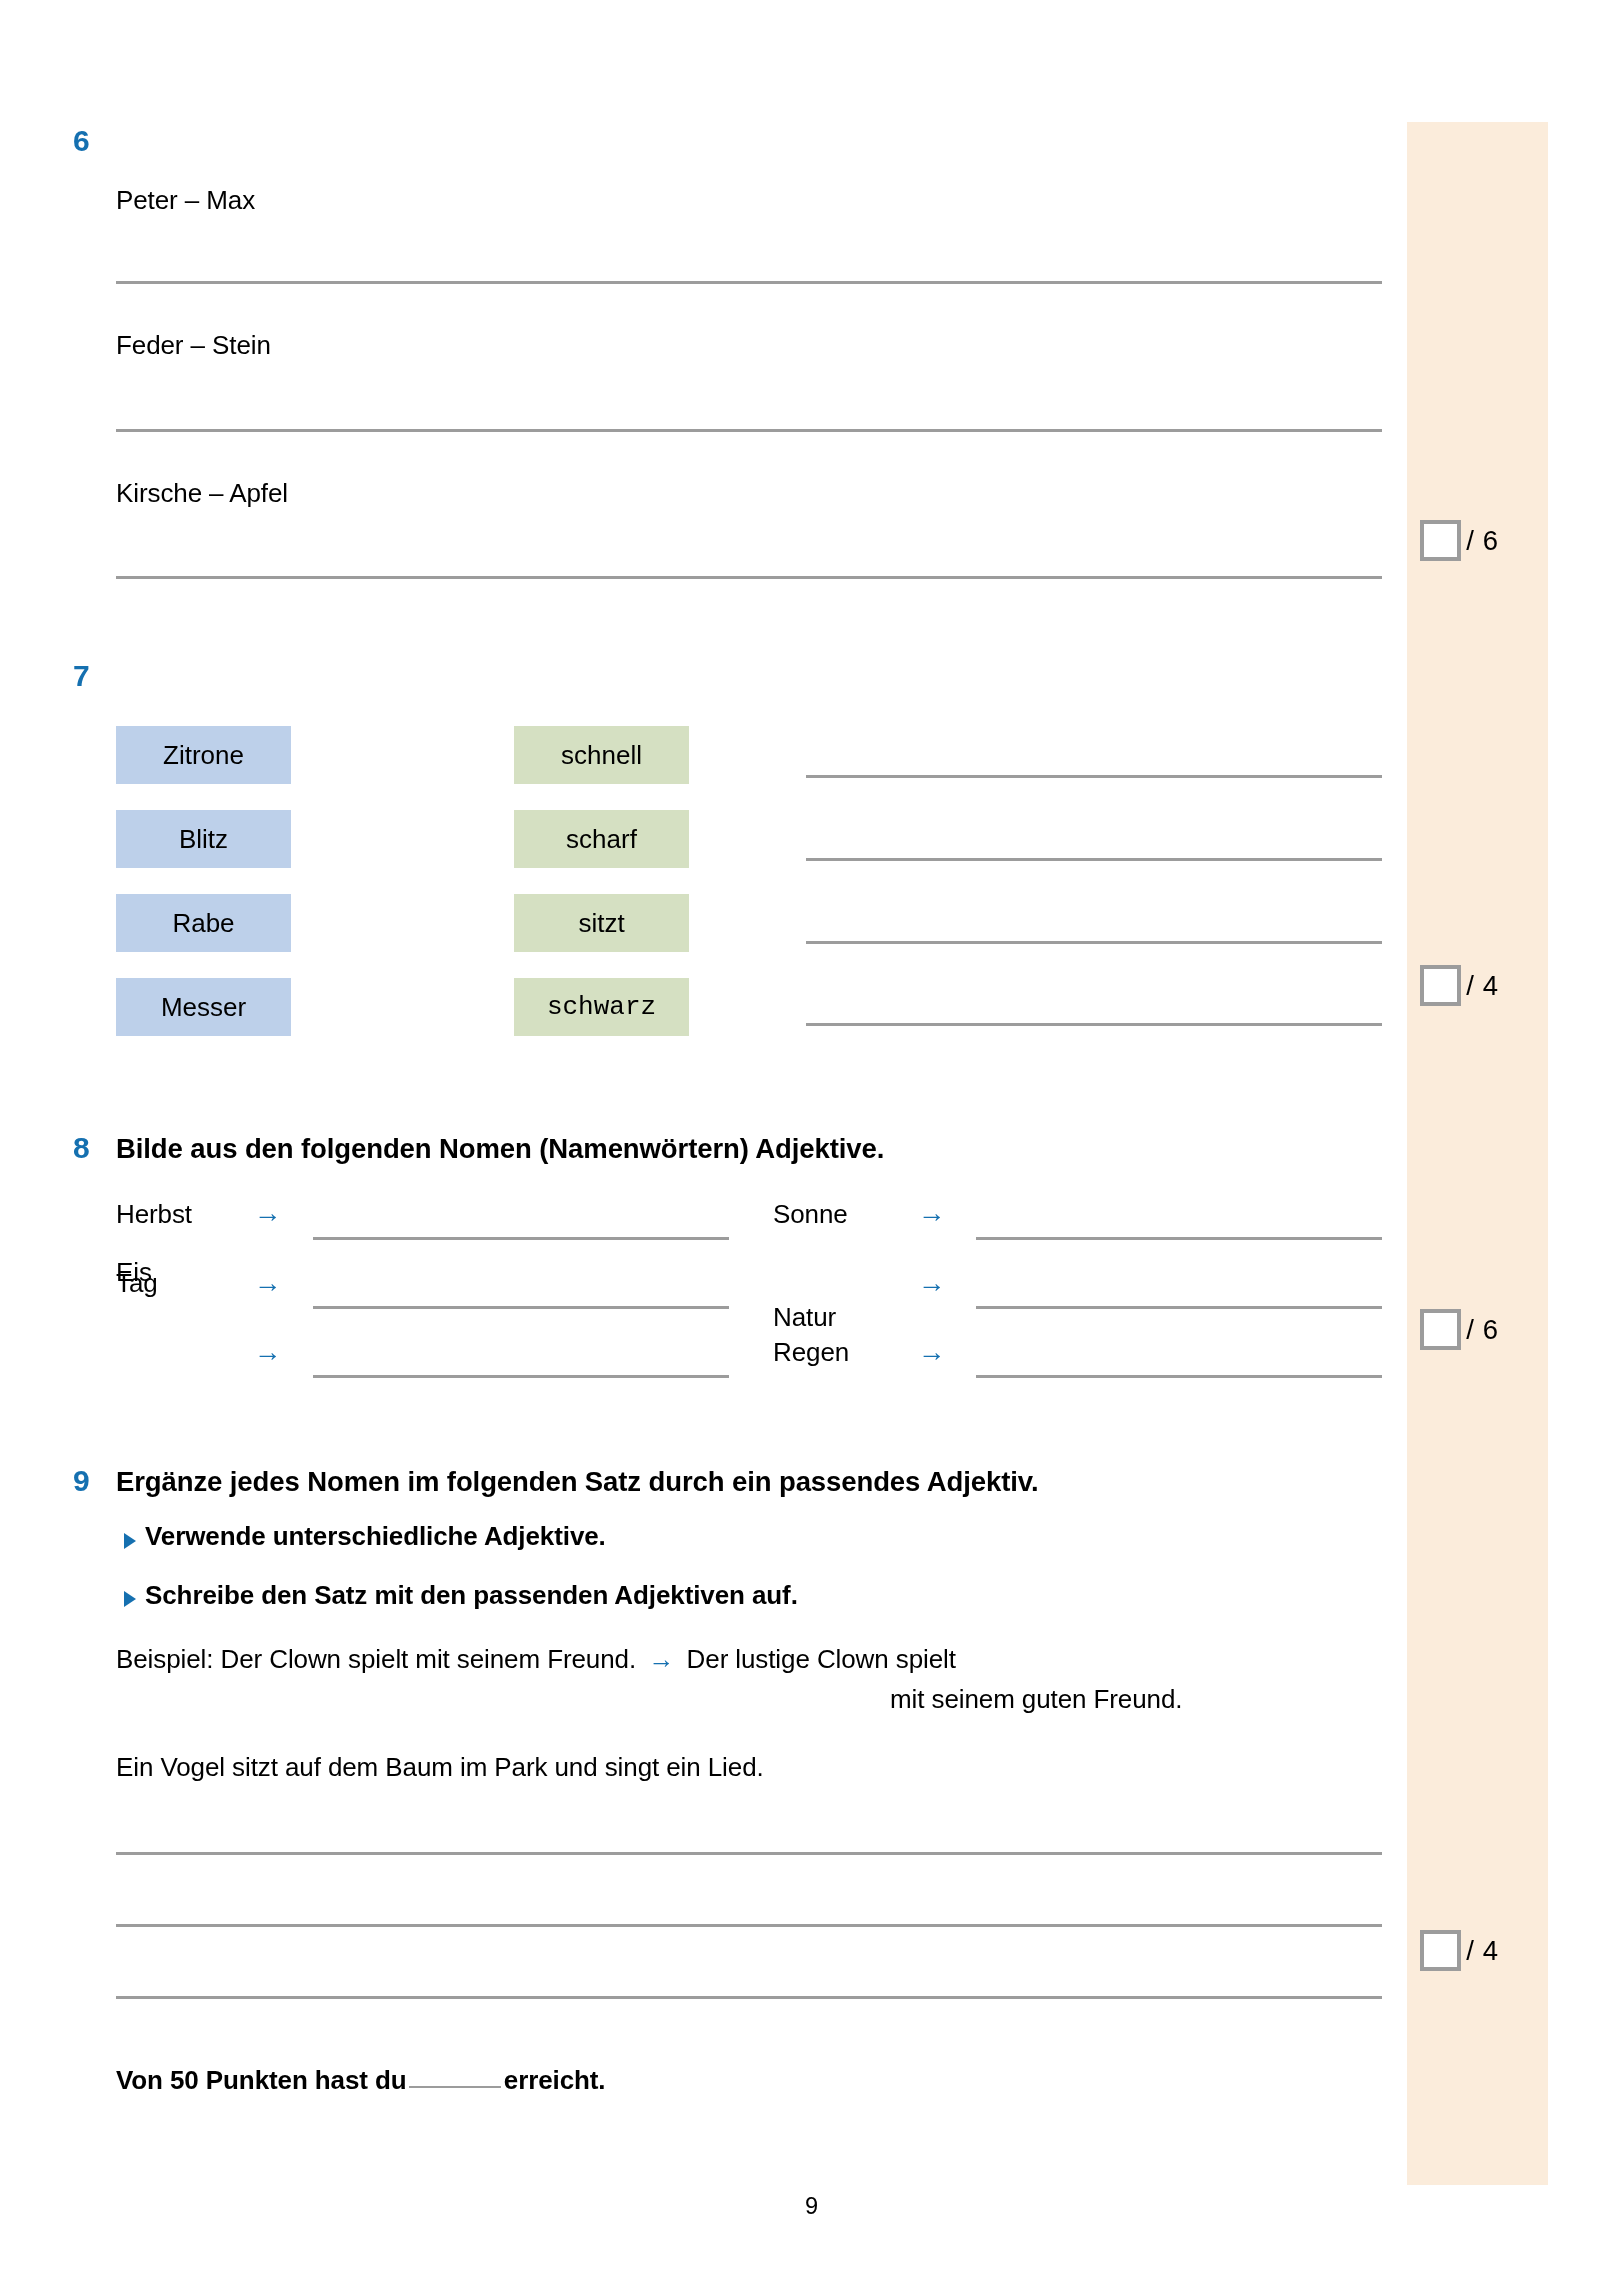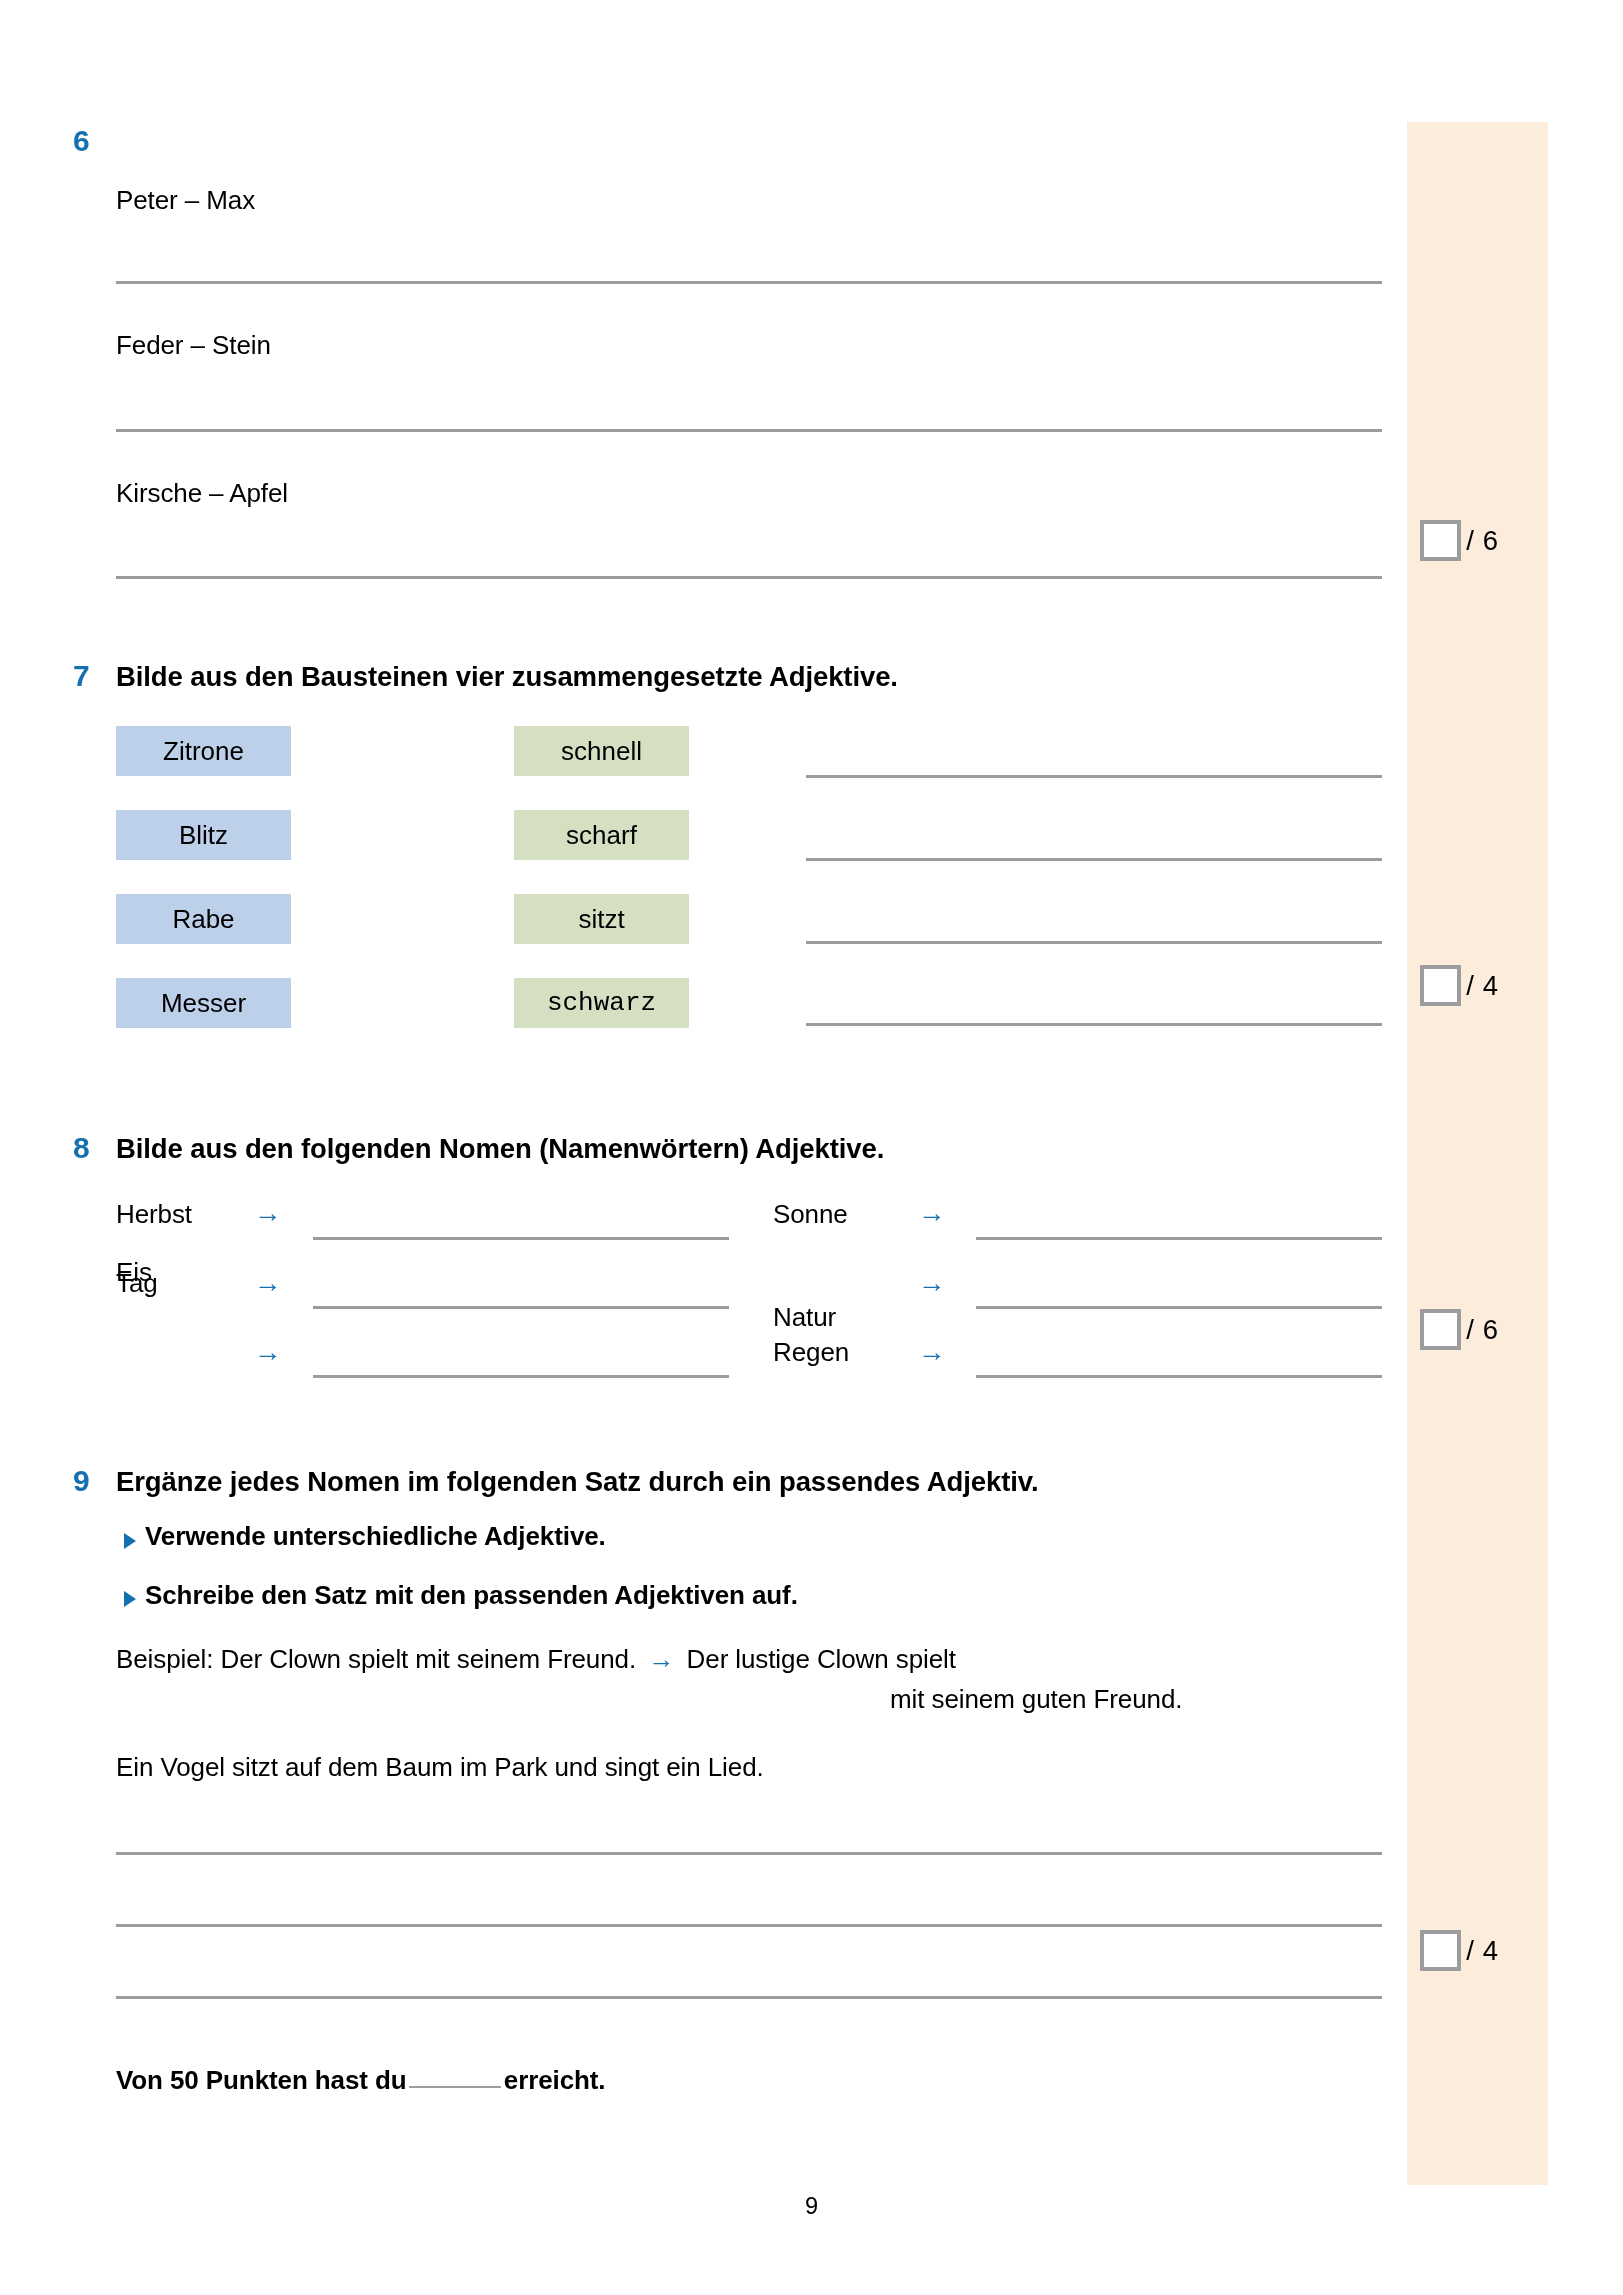--- a/index.html
+++ b/index.html
@@ -81,21 +81,21 @@
   .rule {
     position: absolute;
     height: 2.6px;
     background: #9c9c9c;
   }
 
   
   .tile {
     position: absolute;
     width: 175px;
-    height: 50px;
+    height: 58px;
     display: flex;
     align-items: center;
     justify-content: center;
     font-size: 26px;
     box-sizing: border-box;
   }
   .tile.noun  { background: #bdd0ea; }
   .tile.adj   { background: #d5e0c2; }
 
   
@@ -167,21 +167,20 @@
 
 <div class="body-text" style="left:116px; top:330px;">Feder – Stein</div>
 <div class="rule" style="left:116px; top:429px; width:1266px;"></div>
 
 <div class="body-text" style="left:116px; top:478px;">Kirsche – Apfel</div>
 <div class="rule" style="left:116px; top:576px; width:1266px;"></div>
 
 <div class="task" style="top:661px;">
   <div class="task-head">
     <span class="task-num">7</span>
-    <span>Bilde aus den Bausteinen vier zusammengesetzte Adjektive.</span>
   </div>
 </div>
 
 <div class="tile noun" style="left:116px; top:726px;">Zitrone</div>
 <div class="tile noun" style="left:116px; top:810px;">Blitz</div>
 <div class="tile noun" style="left:116px; top:894px;">Rabe</div>
 <div class="tile noun" style="left:116px; top:978px;">Messer</div>
 
 <div class="tile adj" style="left:514px; top:726px;">schnell</div>
 <div class="tile adj" style="left:514px; top:810px;">scharf</div>

